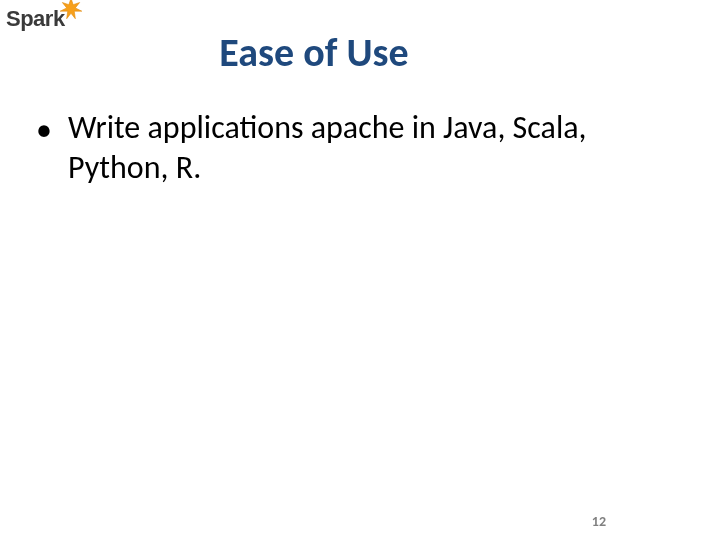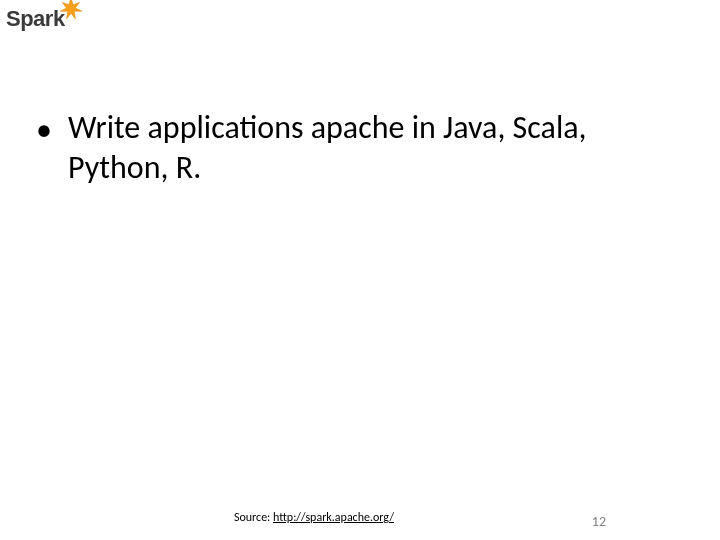--- a/index.html
+++ b/index.html
@@ -9,41 +9,39 @@
   .logo-text { font-family: Arial, sans-serif; font-size: 22px; font-weight: 600; color: #3a3a3a; letter-spacing: -0.5px; }
   .star { position: absolute; top: -10px; left: 52px; }
   .title { position: absolute; top: 28px; width: 100%; text-align: center; font-size: 40px; font-weight: 700; color: #1f497d; }
   .body { position: absolute; top: 108px; left: 36px; right: 36px; }
   .bullet { display: flex; align-items: flex-start; font-size: 32px; color: #000; line-height: 1.25; }
   .bullet .dot { margin-right: 16px; margin-top: 2px; }
   .bullet .txt { flex: 1; }
   .source { position: absolute; bottom: 16px; width: 100%; text-align: center; font-size: 12px; }
   .source-label { color: #000; }
   .source-link { color: #000; text-decoration: underline; }
-  .pagenum { position: absolute; bottom: 10px; right: 22px; font-size: 14px; color: #808080; }
+  .pagenum { position: absolute; bottom: 10px; right: 22px; font-size: 14px; color: #808080; font-weight: bold; }
 </style>
 </head>
 <body>
 
 <div class="slide">
 
   <div class="logo">
     <span class="logo-text">Spark</span>
     <svg class="star" width="26" height="26" viewBox="0 0 24 24">
       <path d="M12 2 L14 8 L20 6 L16 11 L22 14 L15 14 L16 21 L12 16 L8 21 L9 14 L2 14 L8 11 L4 6 L10 8 Z" fill="#f7a01b" stroke="#e08500" stroke-width="0.5"></path>
     </svg>
   </div>
 
+  <div class="title">Ease of Use</div>
 
   <div class="body">
     <div class="bullet">
       <span class="dot">•</span>
       <span class="txt">Write applications apache in Java, Scala, Python, R.</span>
     </div>
   </div>
 
-  <div class="source">
-    <span class="source-label">Source: </span><a class="source-link" href="#">http://spark.apache.org/</a>
-  </div>
 
   <div class="pagenum">12</div>
 
 </div>
 
 </body></html>

